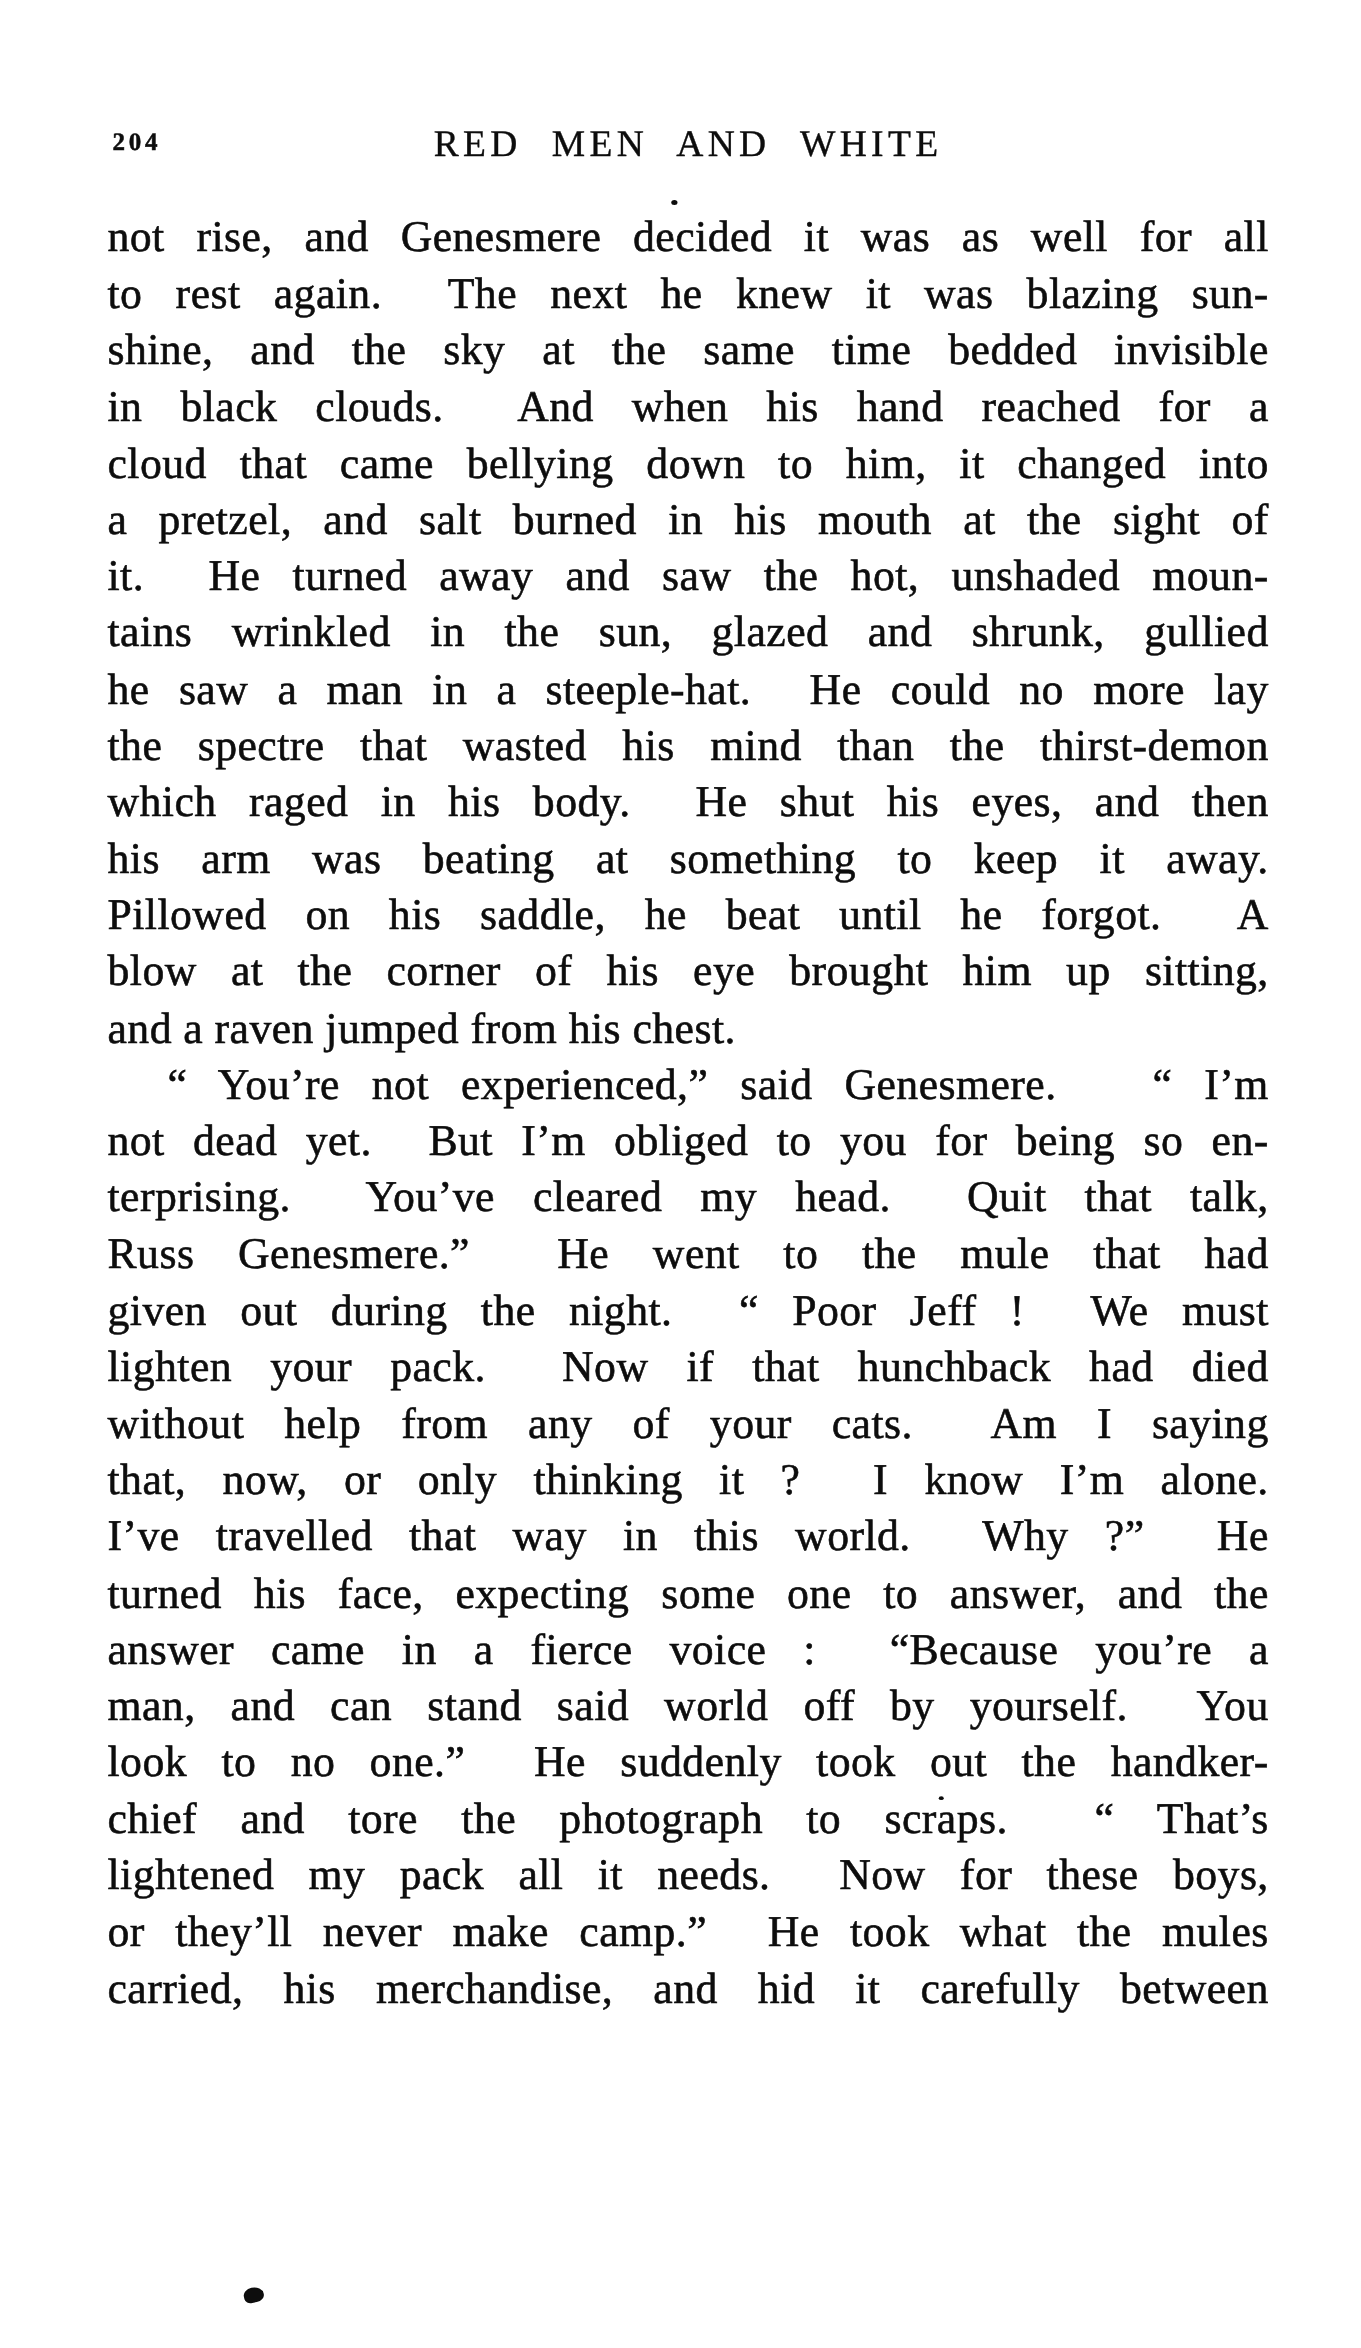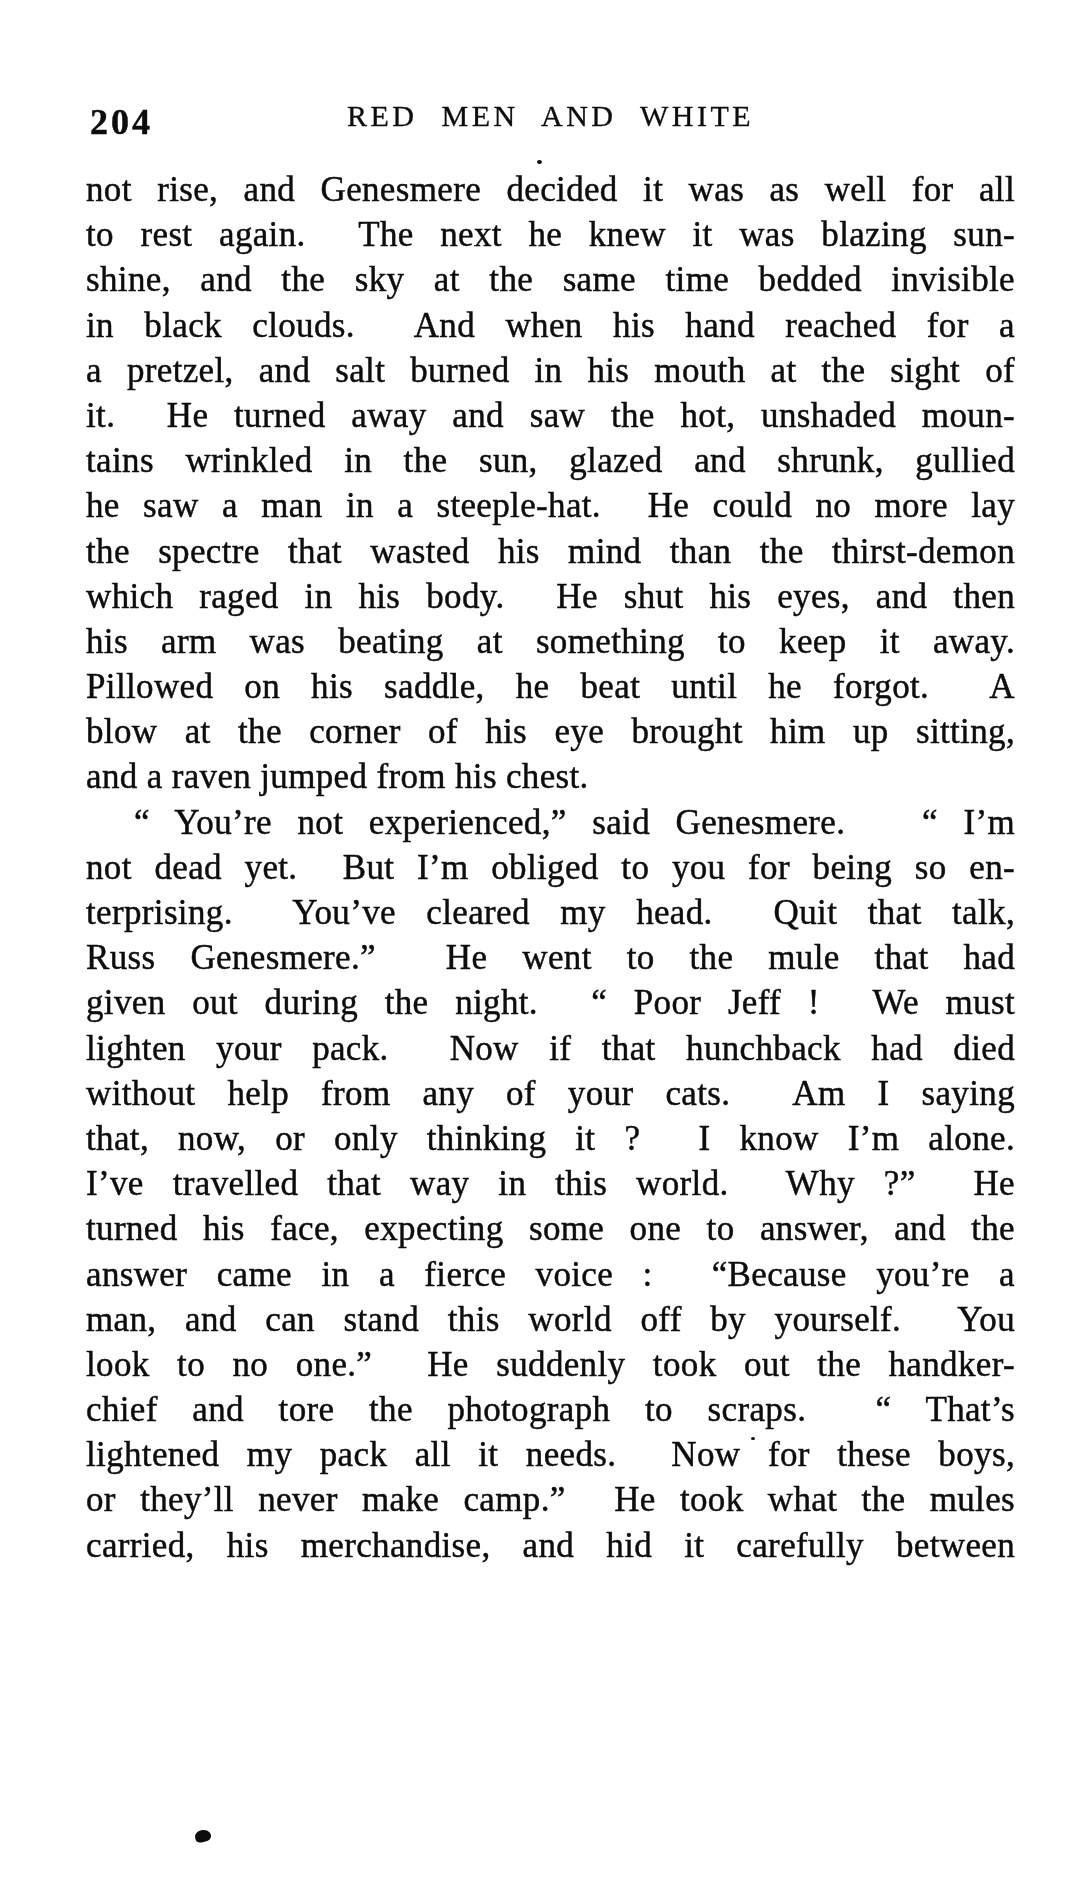--- a/index.html
+++ b/index.html
@@ -9,21 +9,21 @@
     height: 1878px;
     background: #ffffff;
     overflow: hidden;
     font-family: "Liberation Serif", "DejaVu Serif", serif;
     color: #0d0d0d;
   }
   .pagenum {
     position: absolute;
     left: 90px;
     top: 104px;
-    font-size: 36px;
+    font-size: 20px;
     font-weight: bold;
     letter-spacing: 3px;
     line-height: 1;
     -webkit-text-stroke: 0.4px #0d0d0d;
   }
   .running {
     position: absolute;
     left: 86px;
     width: 929px;
     top: 101px;
@@ -75,20 +75,21 @@
 <body>
 
 <div class="page">
   <div class="pagenum">204</div>
   <div class="running">RED MEN AND WHITE</div>
   <div class="bodytext" id="bodytext">
       <div class="line">not rise, and Genesmere decided it was as well for all</div>
       <div class="line">to rest again.  The next he knew it was blazing sun-</div>
       <div class="line">shine, and the sky at the same time bedded invisible</div>
       <div class="line">in black clouds.  And when his hand reached for a</div>
+      <div class="line">cloud that came bellying down to him, it changed into</div>
       <div class="line">a pretzel, and salt burned in his mouth at the sight of</div>
       <div class="line">it.  He turned away and saw the hot, unshaded moun-</div>
       <div class="line">tains wrinkled in the sun, glazed and shrunk, gullied</div>
       <div class="line">he saw a man in a steeple-hat.  He could no more lay</div>
       <div class="line">the spectre that wasted his mind than the thirst-demon</div>
       <div class="line">which raged in his body.  He shut his eyes, and then</div>
       <div class="line">his arm was beating at something to keep it away.</div>
       <div class="line">Pillowed on his saddle, he beat until he forgot.  A</div>
       <div class="line">blow at the corner of his eye brought him up sitting,</div>
       <div class="line pend">and a raven jumped from his chest.</div>
@@ -96,21 +97,21 @@
       <div class="line">not dead yet.  But I’m obliged to you for being so en-</div>
       <div class="line">terprising.  You’ve cleared my head.  Quit that talk,</div>
       <div class="line">Russ Genesmere.”  He went to the mule that had</div>
       <div class="line">given out during the night.  “ Poor Jeff !  We must</div>
       <div class="line">lighten your pack.  Now if that hunchback had died</div>
       <div class="line">without help from any of your cats.  Am I saying</div>
       <div class="line">that, now, or only thinking it ?  I know I’m alone.</div>
       <div class="line">I’ve travelled that way in this world.  Why ?”  He</div>
       <div class="line">turned his face, expecting some one to answer, and the</div>
       <div class="line">answer came in a fierce voice :  “Because you’re a</div>
-      <div class="line">man, and can stand this world off by yourself.  You</div>
+      <div class="line">man, and can stand said world off by yourself.  You</div>
       <div class="line">look to no one.”  He suddenly took out the handker-</div>
       <div class="line">chief and tore the photograph to scraps.  “ That’s</div>
       <div class="line">lightened my pack all it needs.  Now for these boys,</div>
       <div class="line">or they’ll never make camp.”  He took what the mules</div>
       <div class="line">carried, his merchandise, and hid it carefully between</div>
     </div>
   <div class="speck speck1"></div>
   <div class="speck speck2"></div>
   <div class="speck speck3"></div>
 </div>

